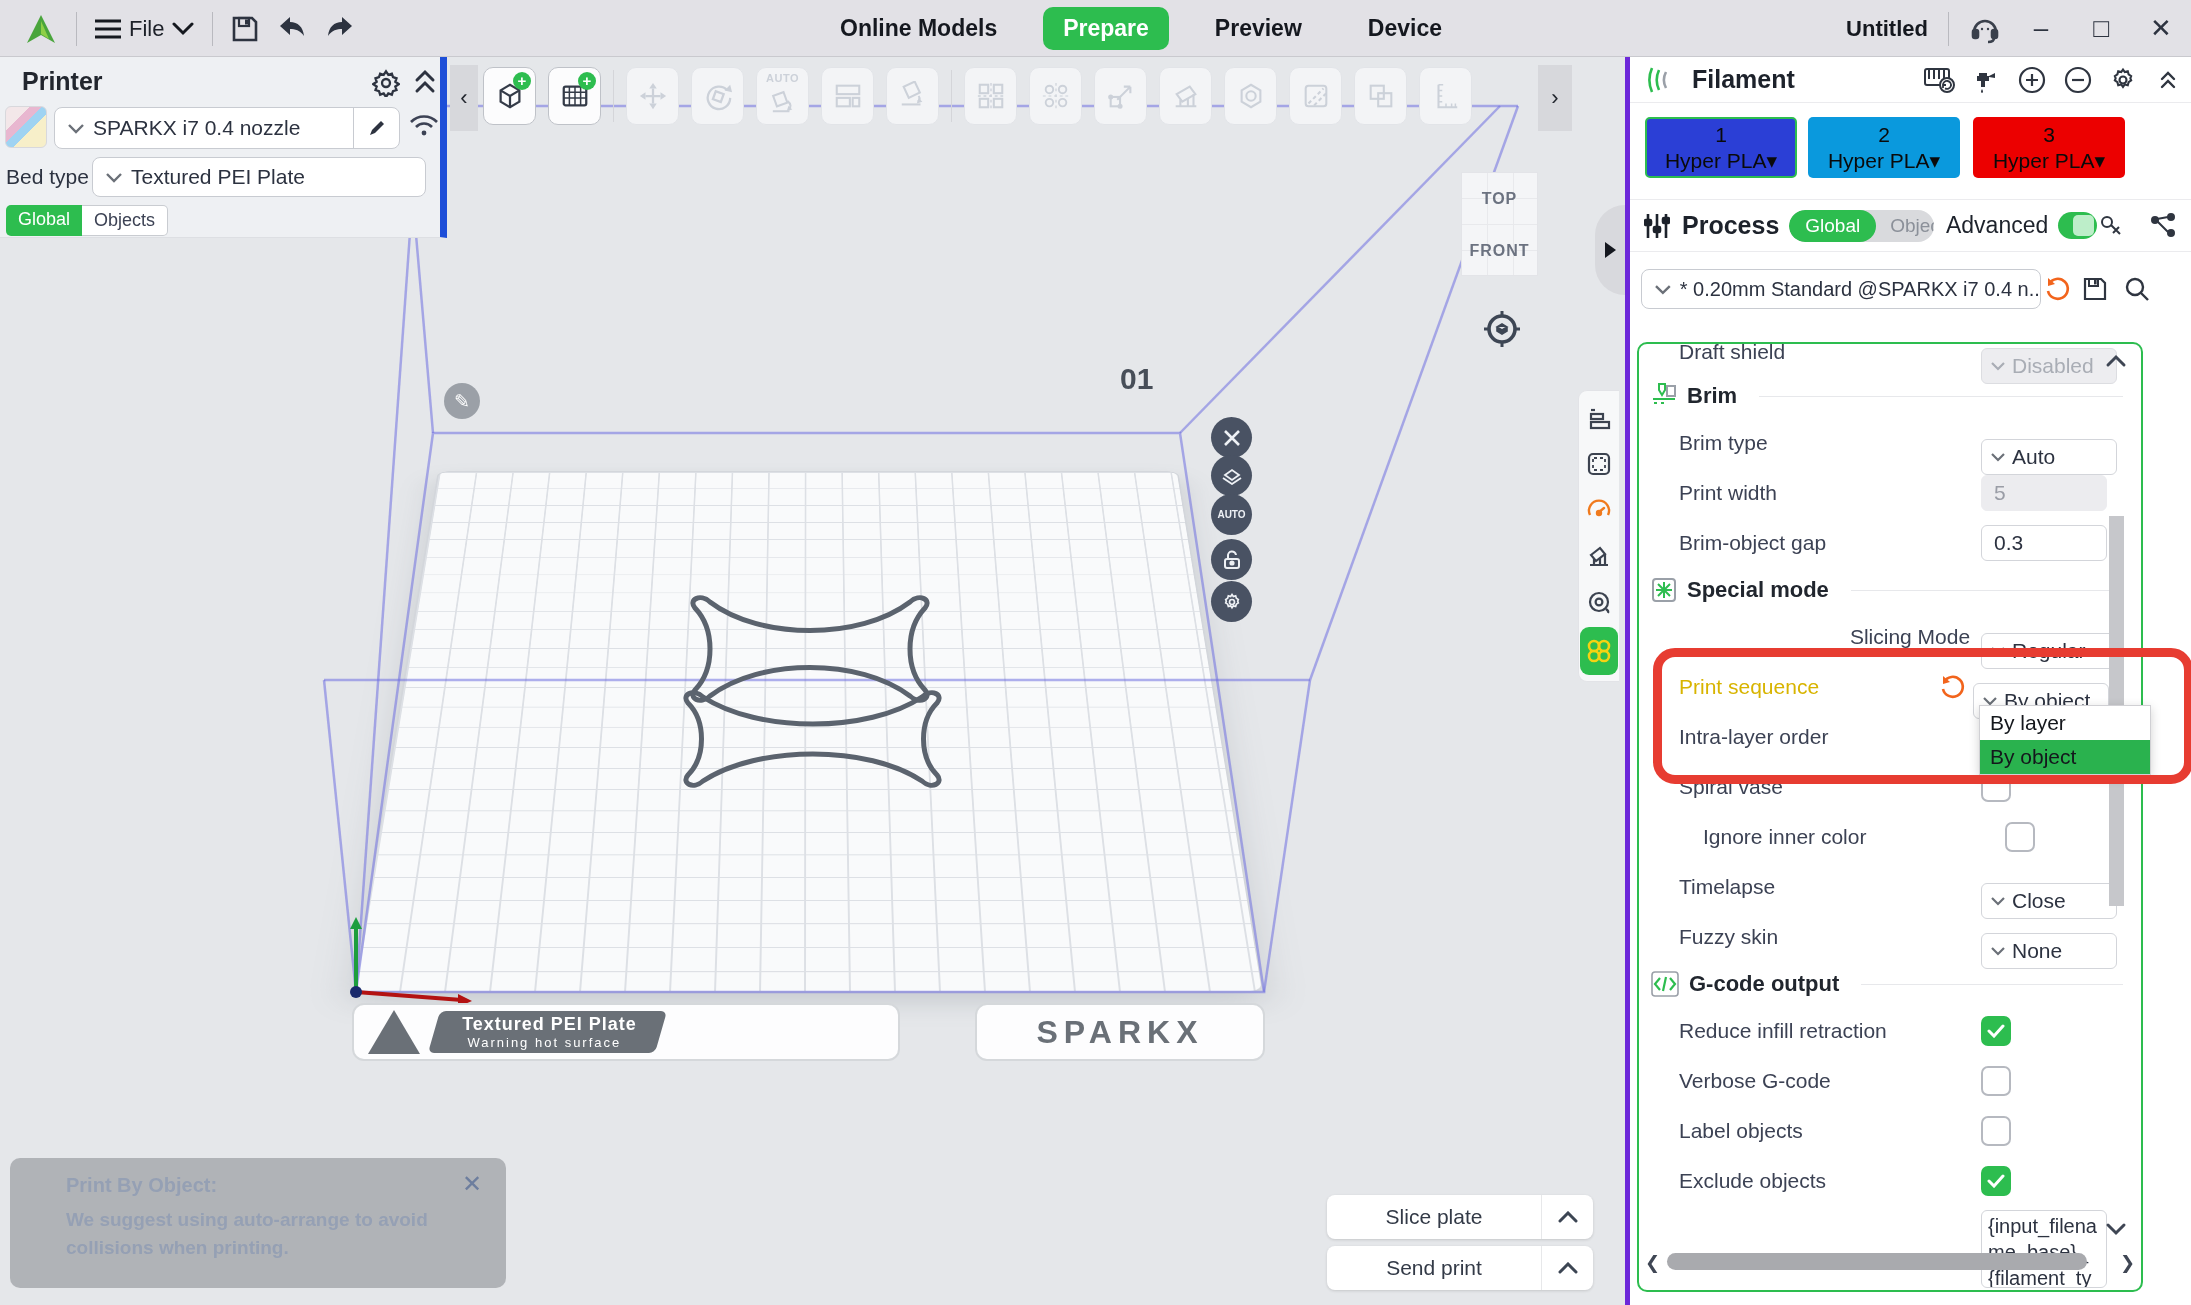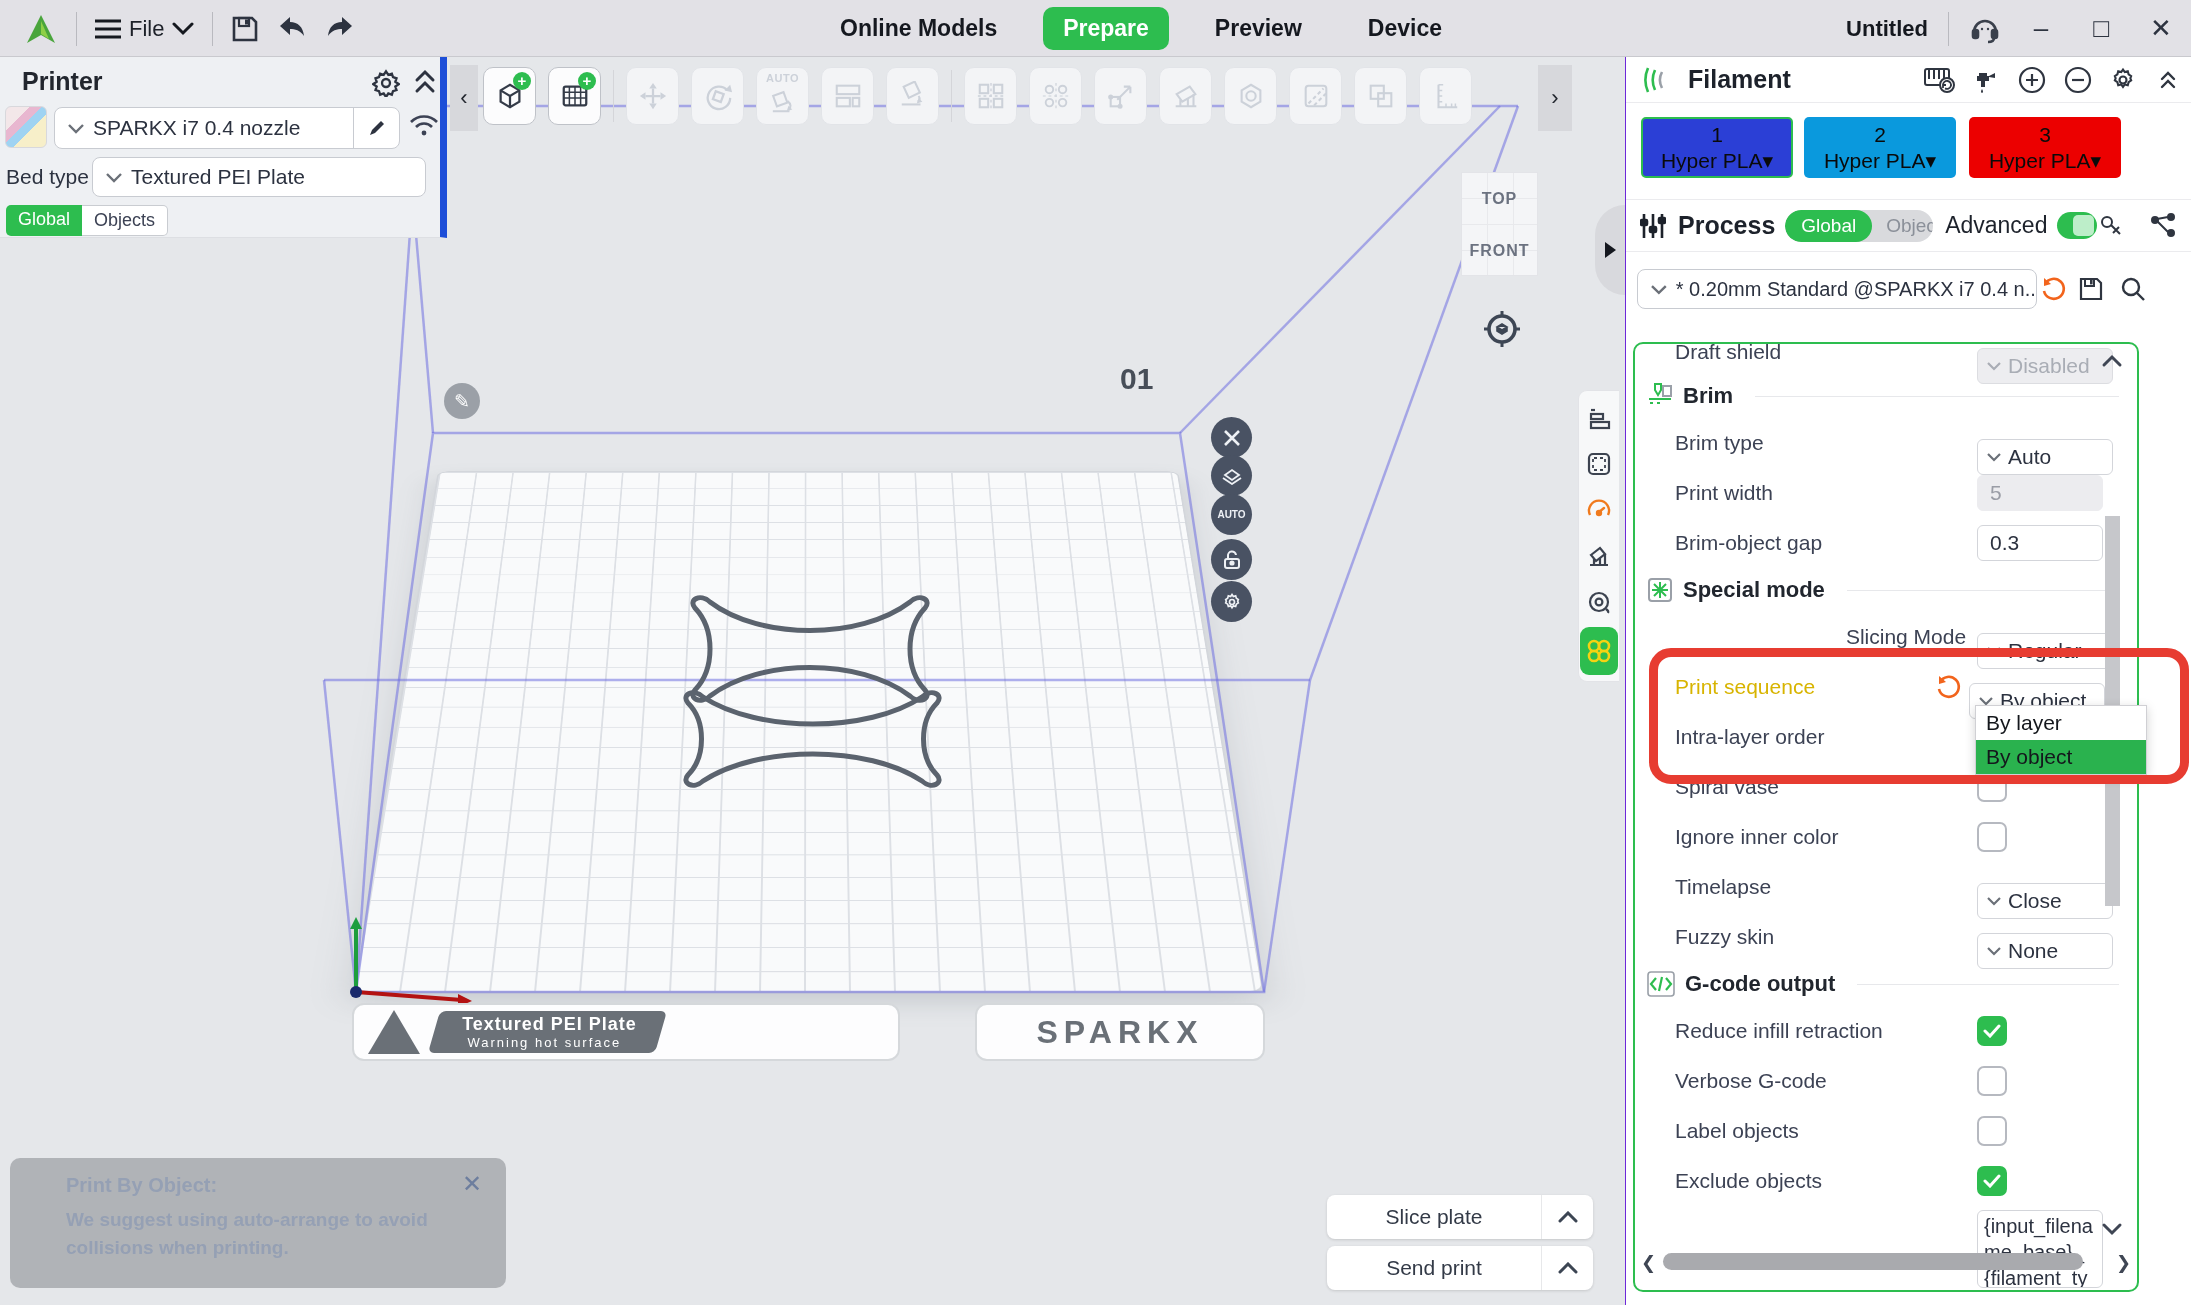--- a/index.html
+++ b/index.html
@@ -81,21 +81,21 @@
   #notif .nt { position:absolute; left:56px; top:16px; font-size:20px; font-weight:bold; }
   #notif .nb { position:absolute; left:56px; top:48px; width:400px; font-size:19px; font-weight:bold; line-height:28px; }
   #notif .nx { position:absolute; right:24px; top:12px; font-size:24px; font-weight:bold; color:#6d7e9e; cursor:pointer; }
 
   
   .act-btn { position:absolute; left:1327px; width:266px; height:44px; background:#fff; border-radius:8px; box-shadow:0 1px 3px rgba(0,0,0,.14); display:flex; align-items:center; z-index:6; cursor:pointer; }
   .act-btn .lbl { flex:1; text-align:center; font-size:21px; font-weight:normal; color:#333a47; }
   .act-btn .chev-sec { width:52px; height:100%; border-left:1px solid #e7e8ea; display:flex; align-items:center; justify-content:center; color:#3c4553; }
 
   
-  #rpanel { position:absolute; left:1625px; top:57px; width:566px; height:1248px; background:#fff; border-left:1px solid #6d28d9; z-index:10; }
+  #rpanel { position:absolute; left:1625px; top:57px; width:566px; height:1248px; background:#fff; border-left:5px solid #6d28d9; z-index:10; }
   .sec-head { position:absolute; left:0; width:100%; display:flex; align-items:center; }
   .panel-title { font-size:25px; font-weight:bold; color:#1d222b; }
   .rico { display:flex; align-items:center; justify-content:center; color:#2f3540; cursor:pointer; }
   .fil-chip { position:absolute; top:60px; width:152px; height:61px; border-radius:5px; color:#0a0a0a; text-align:center; cursor:pointer; border:2px solid transparent; }
   .fil-chip.selected { border-color:#2dbd4f; }
   .fil-chip .n { font-size:21px; margin-top:4px; }
   .fil-chip .m { font-size:21px; margin-top:2px; }
   .pill { display:flex; border-radius:18px; background:#d9dadd; overflow:hidden; font-size:19px; }
   .pill .pg { background:#2dbd4f; color:#fff; padding:5px 16px; border-radius:18px; }
   .pill .po { color:#8b9099; padding:5px 14px; }
@@ -764,21 +764,21 @@
         <span class="plabel">Spiral vase</span>
         <span class="pctl">
             <span class="cb">
               <svg width="18" height="14" viewBox="0 0 18 14">
                 <path d="M2 7 L7 12 L16 2" fill="none" stroke="#fff" stroke-width="3" stroke-linecap="round"></path>
               </svg>
             </span>
           </span>
       </div>
 
-      <div class="prow" style="height:50px;">
+      <div class="prow" style="height:50px;margin-left:24px;">
         <span class="plabel">Ignore inner color</span>
         <span class="pctl">
             <span class="cb">
               <svg width="18" height="14" viewBox="0 0 18 14">
                 <path d="M2 7 L7 12 L16 2" fill="none" stroke="#fff" stroke-width="3" stroke-linecap="round"></path>
               </svg>
             </span>
           </span>
       </div>
 

